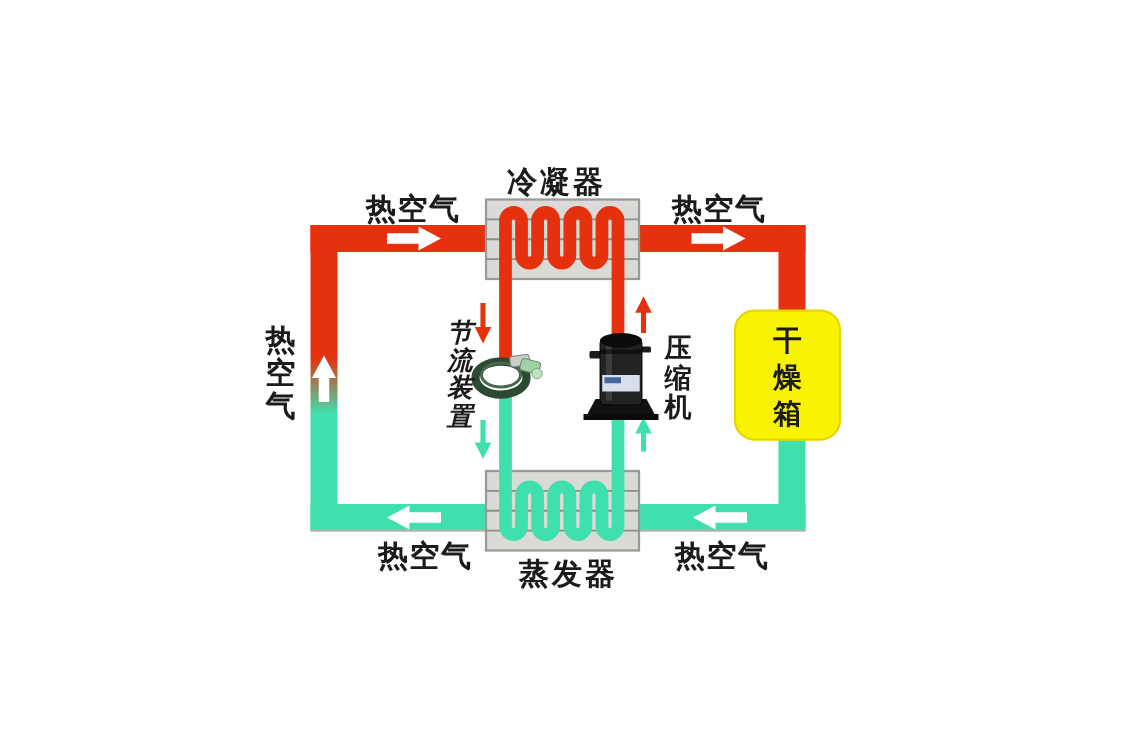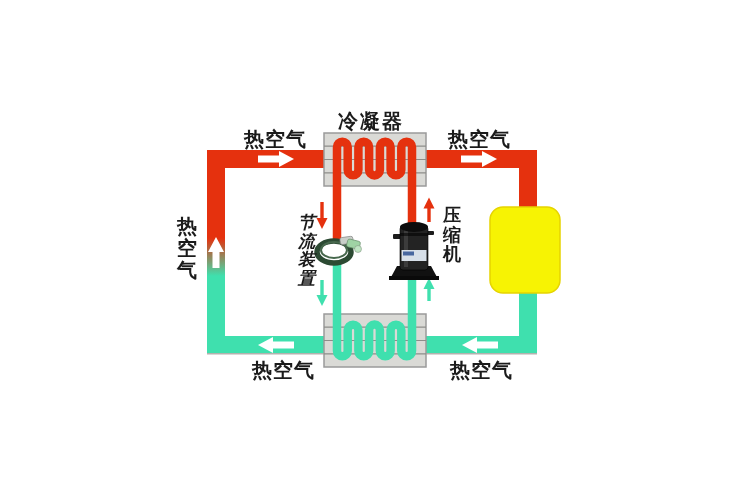--- a/index.html
+++ b/index.html
@@ -126,29 +126,31 @@
       <rect x="400" y="233" width="28" height="3" fill="#000000" opacity="0.55"></rect>
       <rect x="401.5" y="250" width="25" height="11" fill="#d7dfe8"></rect>
       <rect x="403" y="251.5" width="11" height="4" fill="#48679f"></rect>
     </g>
 
     <rect x="490" y="207" width="70" height="86" rx="13" class="dry-box"></rect>
   </svg>
 
   <div class="lbl" style="left:338px;top:108px;font-size:20px;letter-spacing:2px;">冷凝器</div>
 
+  <div class="lbl" style="left:346px;top:369px;font-size:20px;letter-spacing:2px;">蒸发器</div>
 
   <div class="lbl" style="left:244px;top:126px;font-size:20px;letter-spacing:1px;">热空气</div>
 
   <div class="lbl" style="left:448px;top:126px;font-size:20px;letter-spacing:1px;">热空气</div>
 
   <div class="lbl" style="left:252px;top:357px;font-size:20px;letter-spacing:1px;">热空气</div>
 
   <div class="lbl" style="left:450px;top:357px;font-size:20px;letter-spacing:1px;">热空气</div>
 
   <div class="lbl v" style="left:176px;top:215px;width:22px;font-size:20px;line-height:22px;">热空气</div>
 
   <div class="lbl v" style="left:297px;top:213px;width:19px;font-size:17px;line-height:18.5px;font-style:italic;">节流装置</div>
 
-  <div class="lbl v" style="left:442px;top:205px;width:20px;font-size:18px;line-height:19.5px;">压缩机</div>
+  <div class="lbl v" style="left:442px;top:223px;width:20px;font-size:18px;line-height:19.5px;">压缩机</div>
 
+  <div class="lbl v" style="left:514px;top:215px;width:22px;font-size:19px;line-height:24.5px;">干燥箱</div>
 
 </div>
 
 </body></html>

